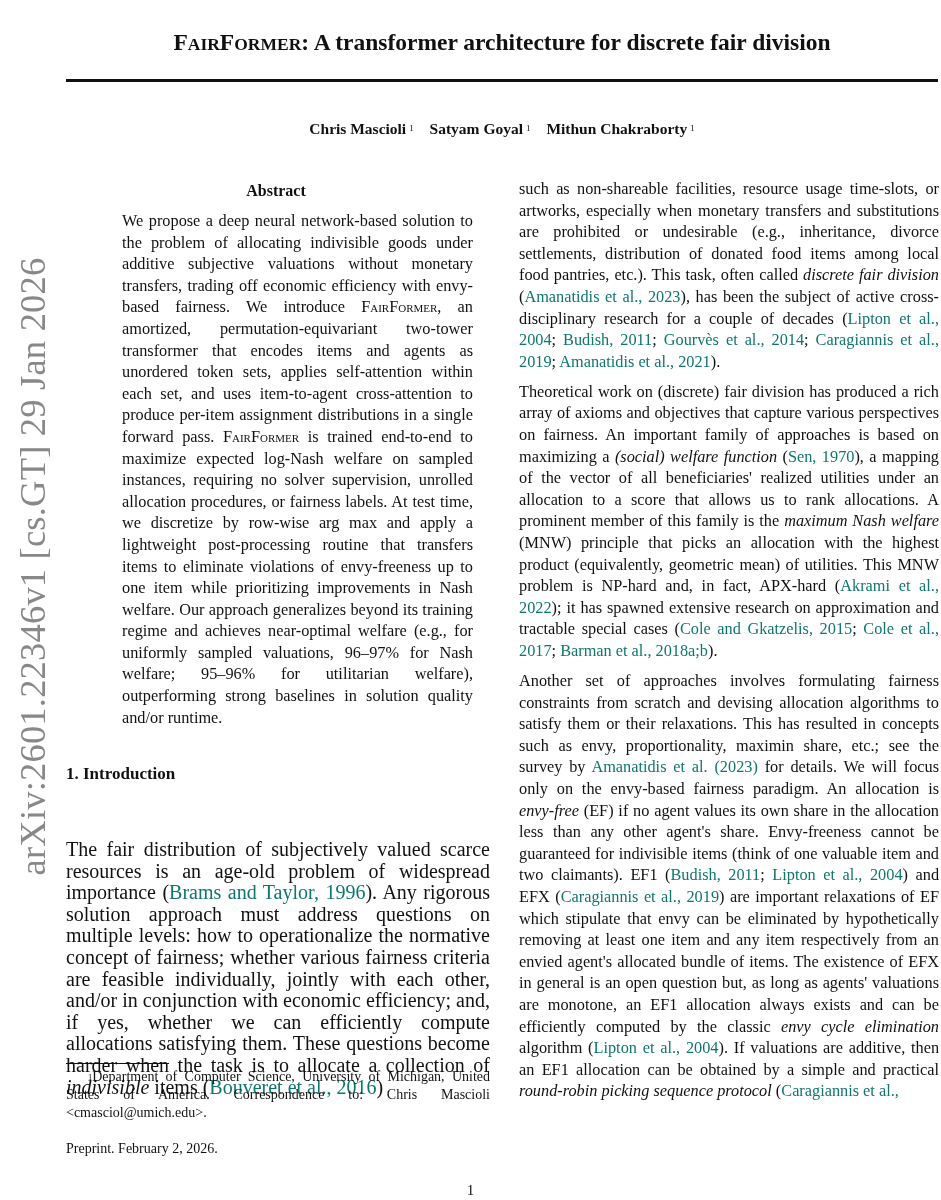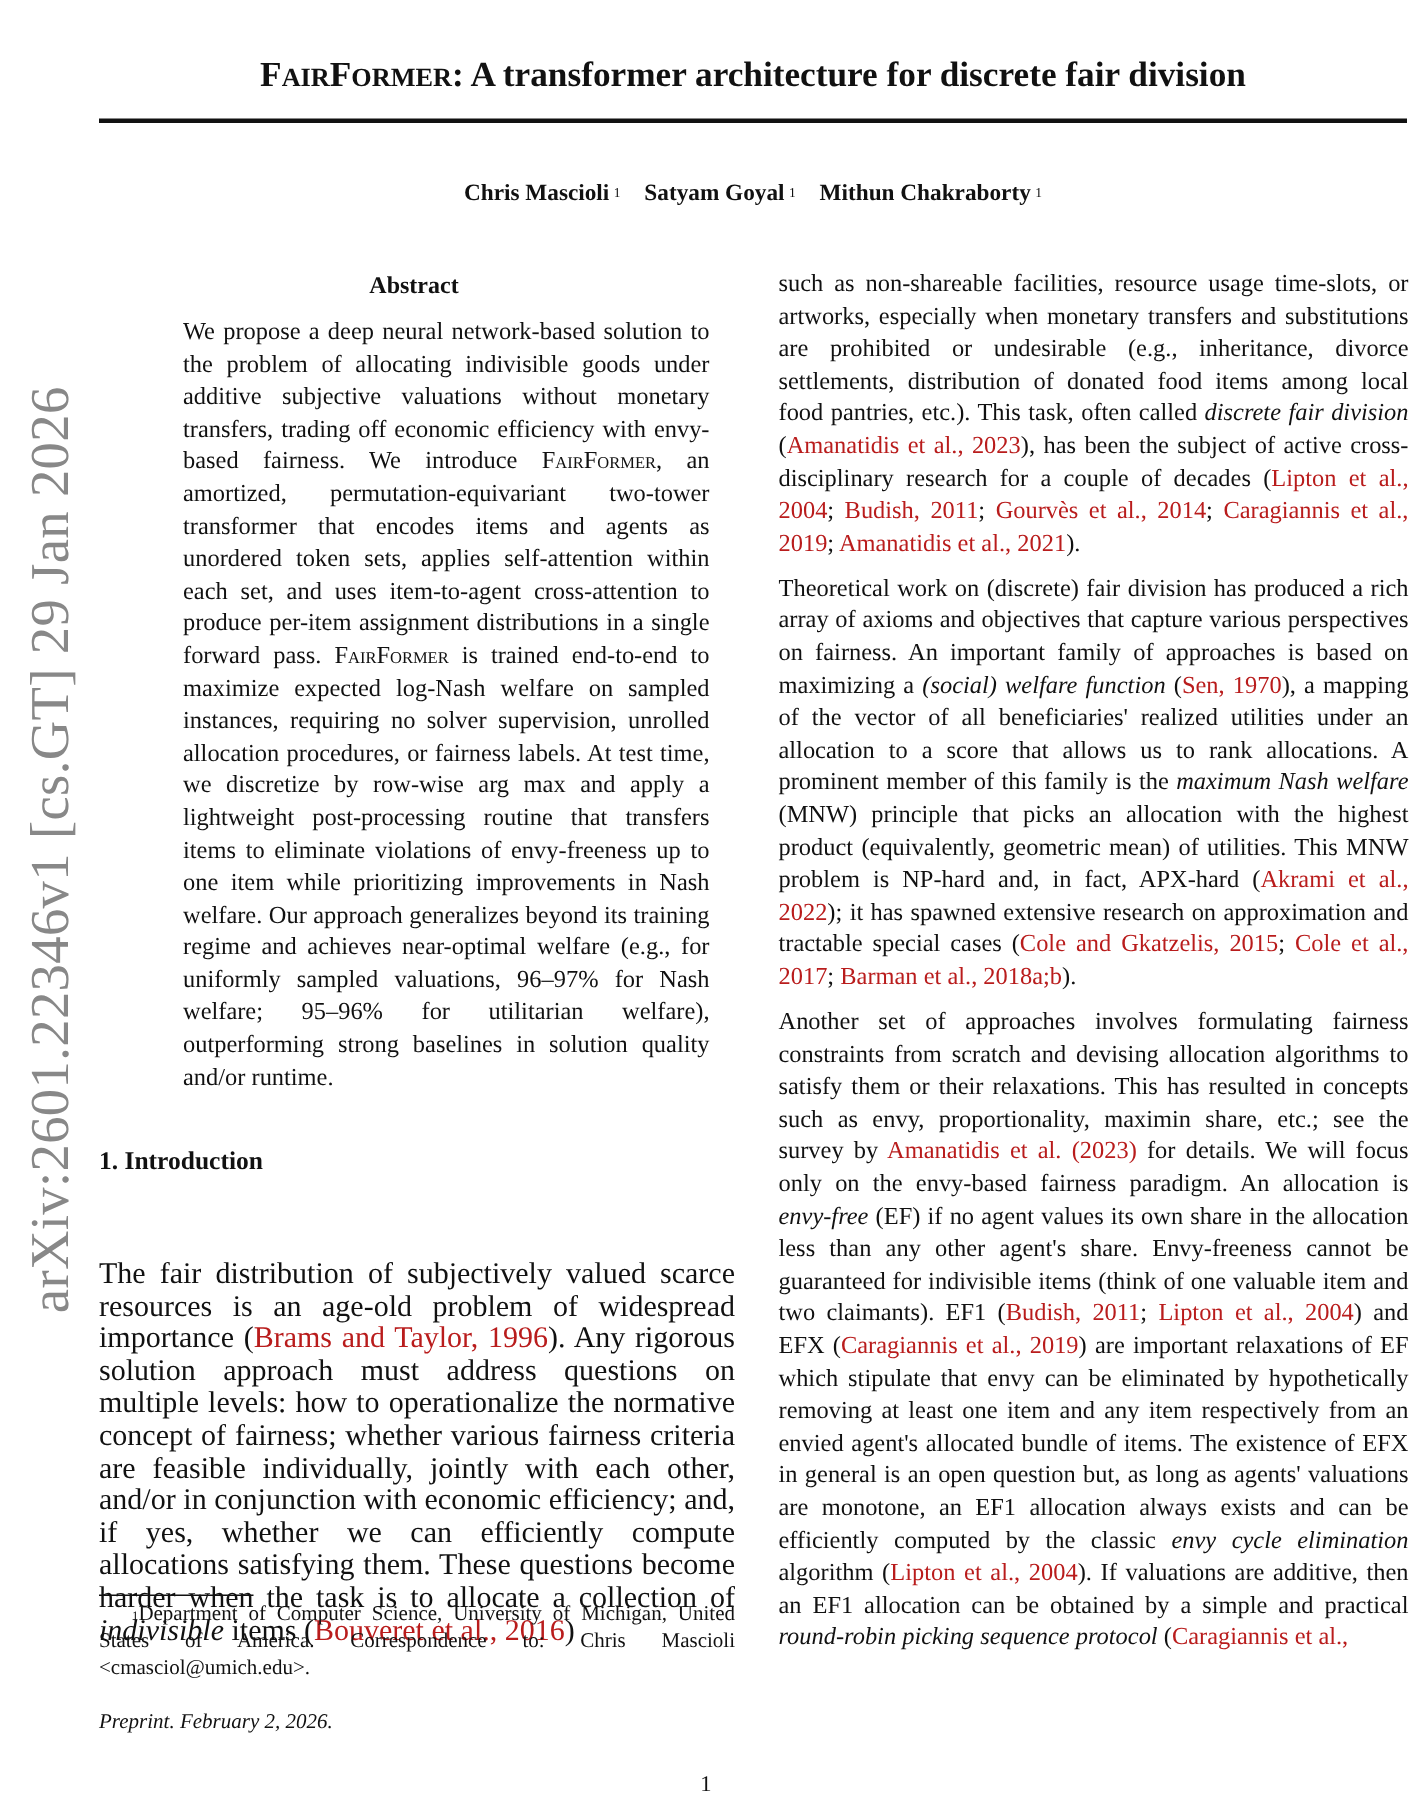--- a/index.html
+++ b/index.html
@@ -1,21 +1,21 @@
 <!DOCTYPE html>
 <html><head>
   <meta charset="utf-8">
   <style>
     * { margin: 0; padding: 0; box-sizing: border-box; }
     html, body { width: 941px; height: 1200px; background: #ffffff; overflow: hidden; }
     body { position: relative; font-family: "Liberation Serif", "DejaVu Serif", serif; color: #111; }
 
     .title {
       position: absolute; left: 66px; top: 28px; width: 872px;
-      text-align: center; font-weight: bold; font-size: 23.5px; line-height: 44px; color: #111;
+      text-align: center; font-weight: bold; font-size: 23.5px; line-height: 28px; color: #111;
     }
     .sc-big { font-size: 23.5px; }
     .sc-small { font-size: 17.5px; }
     .rule {
       position: absolute; left: 66px; top: 79px; width: 872px; height: 3px; background: #111;
     }
     .authors {
       position: absolute; left: 66px; top: 118px; width: 872px; text-align: center;
       font-weight: bold; font-size: 15.5px; line-height: 22px;
     }
@@ -42,33 +42,33 @@
     .sc { font-variant: small-caps; }
     .mono { font-family: "Liberation Serif", serif; }
 
     .section-heading {
       position: absolute; left: 66px; top: 761px; font-weight: bold; font-size: 17px; line-height: 26px;
     }
     .intro-body {
       position: absolute; left: 66px; top: 839px; width: 424px;
       font-size: 20px; line-height: 21.6px; text-align: justify;
     }
-    .cite { color: #b91c1c; }
+    .cite { color: #0f766e; }
     em { }
 
     .footnote-rule {
       position: absolute; left: 66px; top: 1063px; width: 103px; height: 1px; background: #111;
     }
     .footnote {
       position: absolute; left: 66px; top: 1068px; width: 424px;
       font-size: 14px; line-height: 18px; text-align: justify; text-indent: 22px;
     }
     .footnote sup { font-size: 8.5px; vertical-align: top; }
     .preprint {
-      position: absolute; left: 66px; top: 1140px; font-size: 14px; line-height: 18px; font-style: italic;
+      position: absolute; left: 66px; top: 1140px; font-size: 14px; line-height: 18px; 
     }
 
     .col2 {
       position: absolute; left: 519px; top: 178px; width: 420px;
       font-size: 16.3px; line-height: 21.6px; text-align: justify;
     }
     .col2 p { margin-bottom: 8.5px; }
 
     .page-number {
       position: absolute; left: 0; top: 1182px; width: 941px; text-align: center; font-size: 15px;

